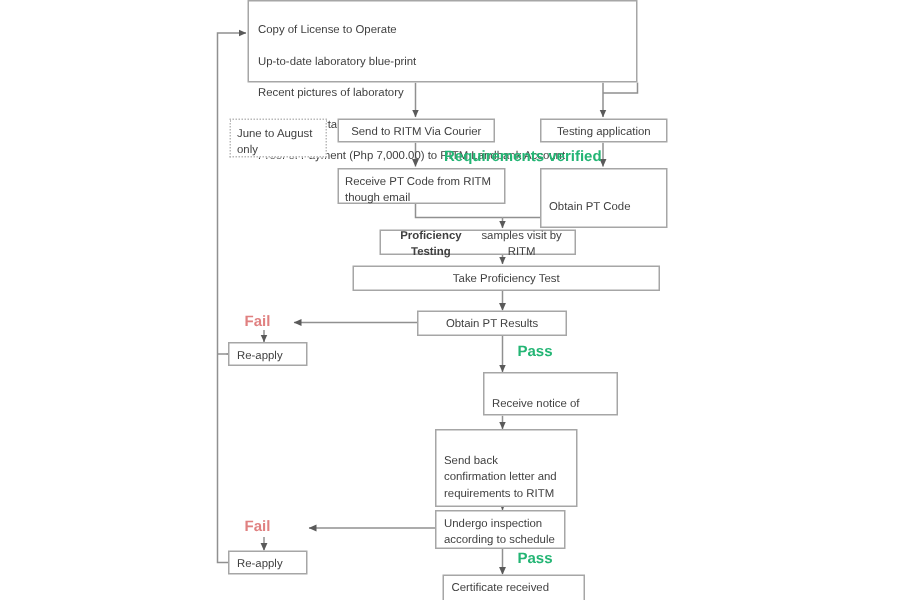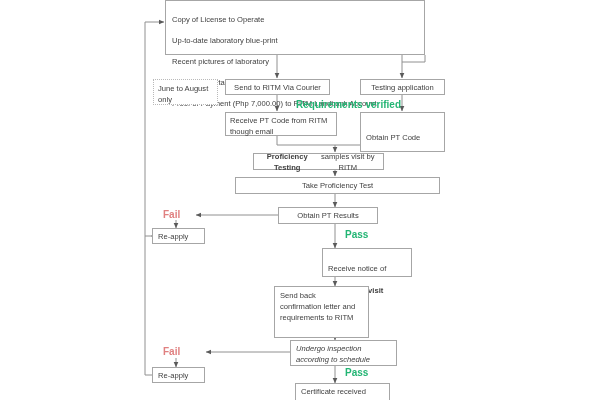--- a/index.html
+++ b/index.html
@@ -128,25 +128,25 @@
 
   <div class="lbl" style="left:345px;top:229px;color:#23b574;">Pass</div>
 
   <div class="node l" style="left:152px;top:228px;width:53px;height:16px;padding:2px 5px;">Re-apply</div>
 
   <div class="node l" style="left:294px;top:248px;width:90px;height:29px;padding:3px 5px;margin-left:28px;">
     <div>Receive notice of</div>
     <div class="bold">inspection visit</div>
   </div>
 
-  <div class="node l" style="left:274px;top:286px;width:95px;height:52px;padding:3px 5px;">Send back
+  <div class="node l" style="left:290px;top:286px;width:95px;height:52px;padding:14px 5px;">Send back
 confirmation letter and
 requirements  to RITM</div>
 
-  <div class="node l" style="left:290px;top:340px;width:107px;height:26px;padding:2px 5px;font-style:italic;">Undergo inspection
+  <div class="node l" style="left:290px;top:340px;width:87px;height:26px;padding:2px 5px;">Undergo inspection
 according to schedule</div>
 
   <div class="lbl" style="left:163px;top:346px;color:#e08080;">Fail</div>
 
   <div class="lbl" style="left:345px;top:367px;color:#23b574;">Pass</div>
 
   <div class="node l" style="left:152px;top:367px;width:53px;height:16px;padding:2px 5px;">Re-apply</div>
 
   <div class="node l" style="left:295px;top:383px;width:95px;height:24px;padding:2px 5px;">Certificate received</div>
 

